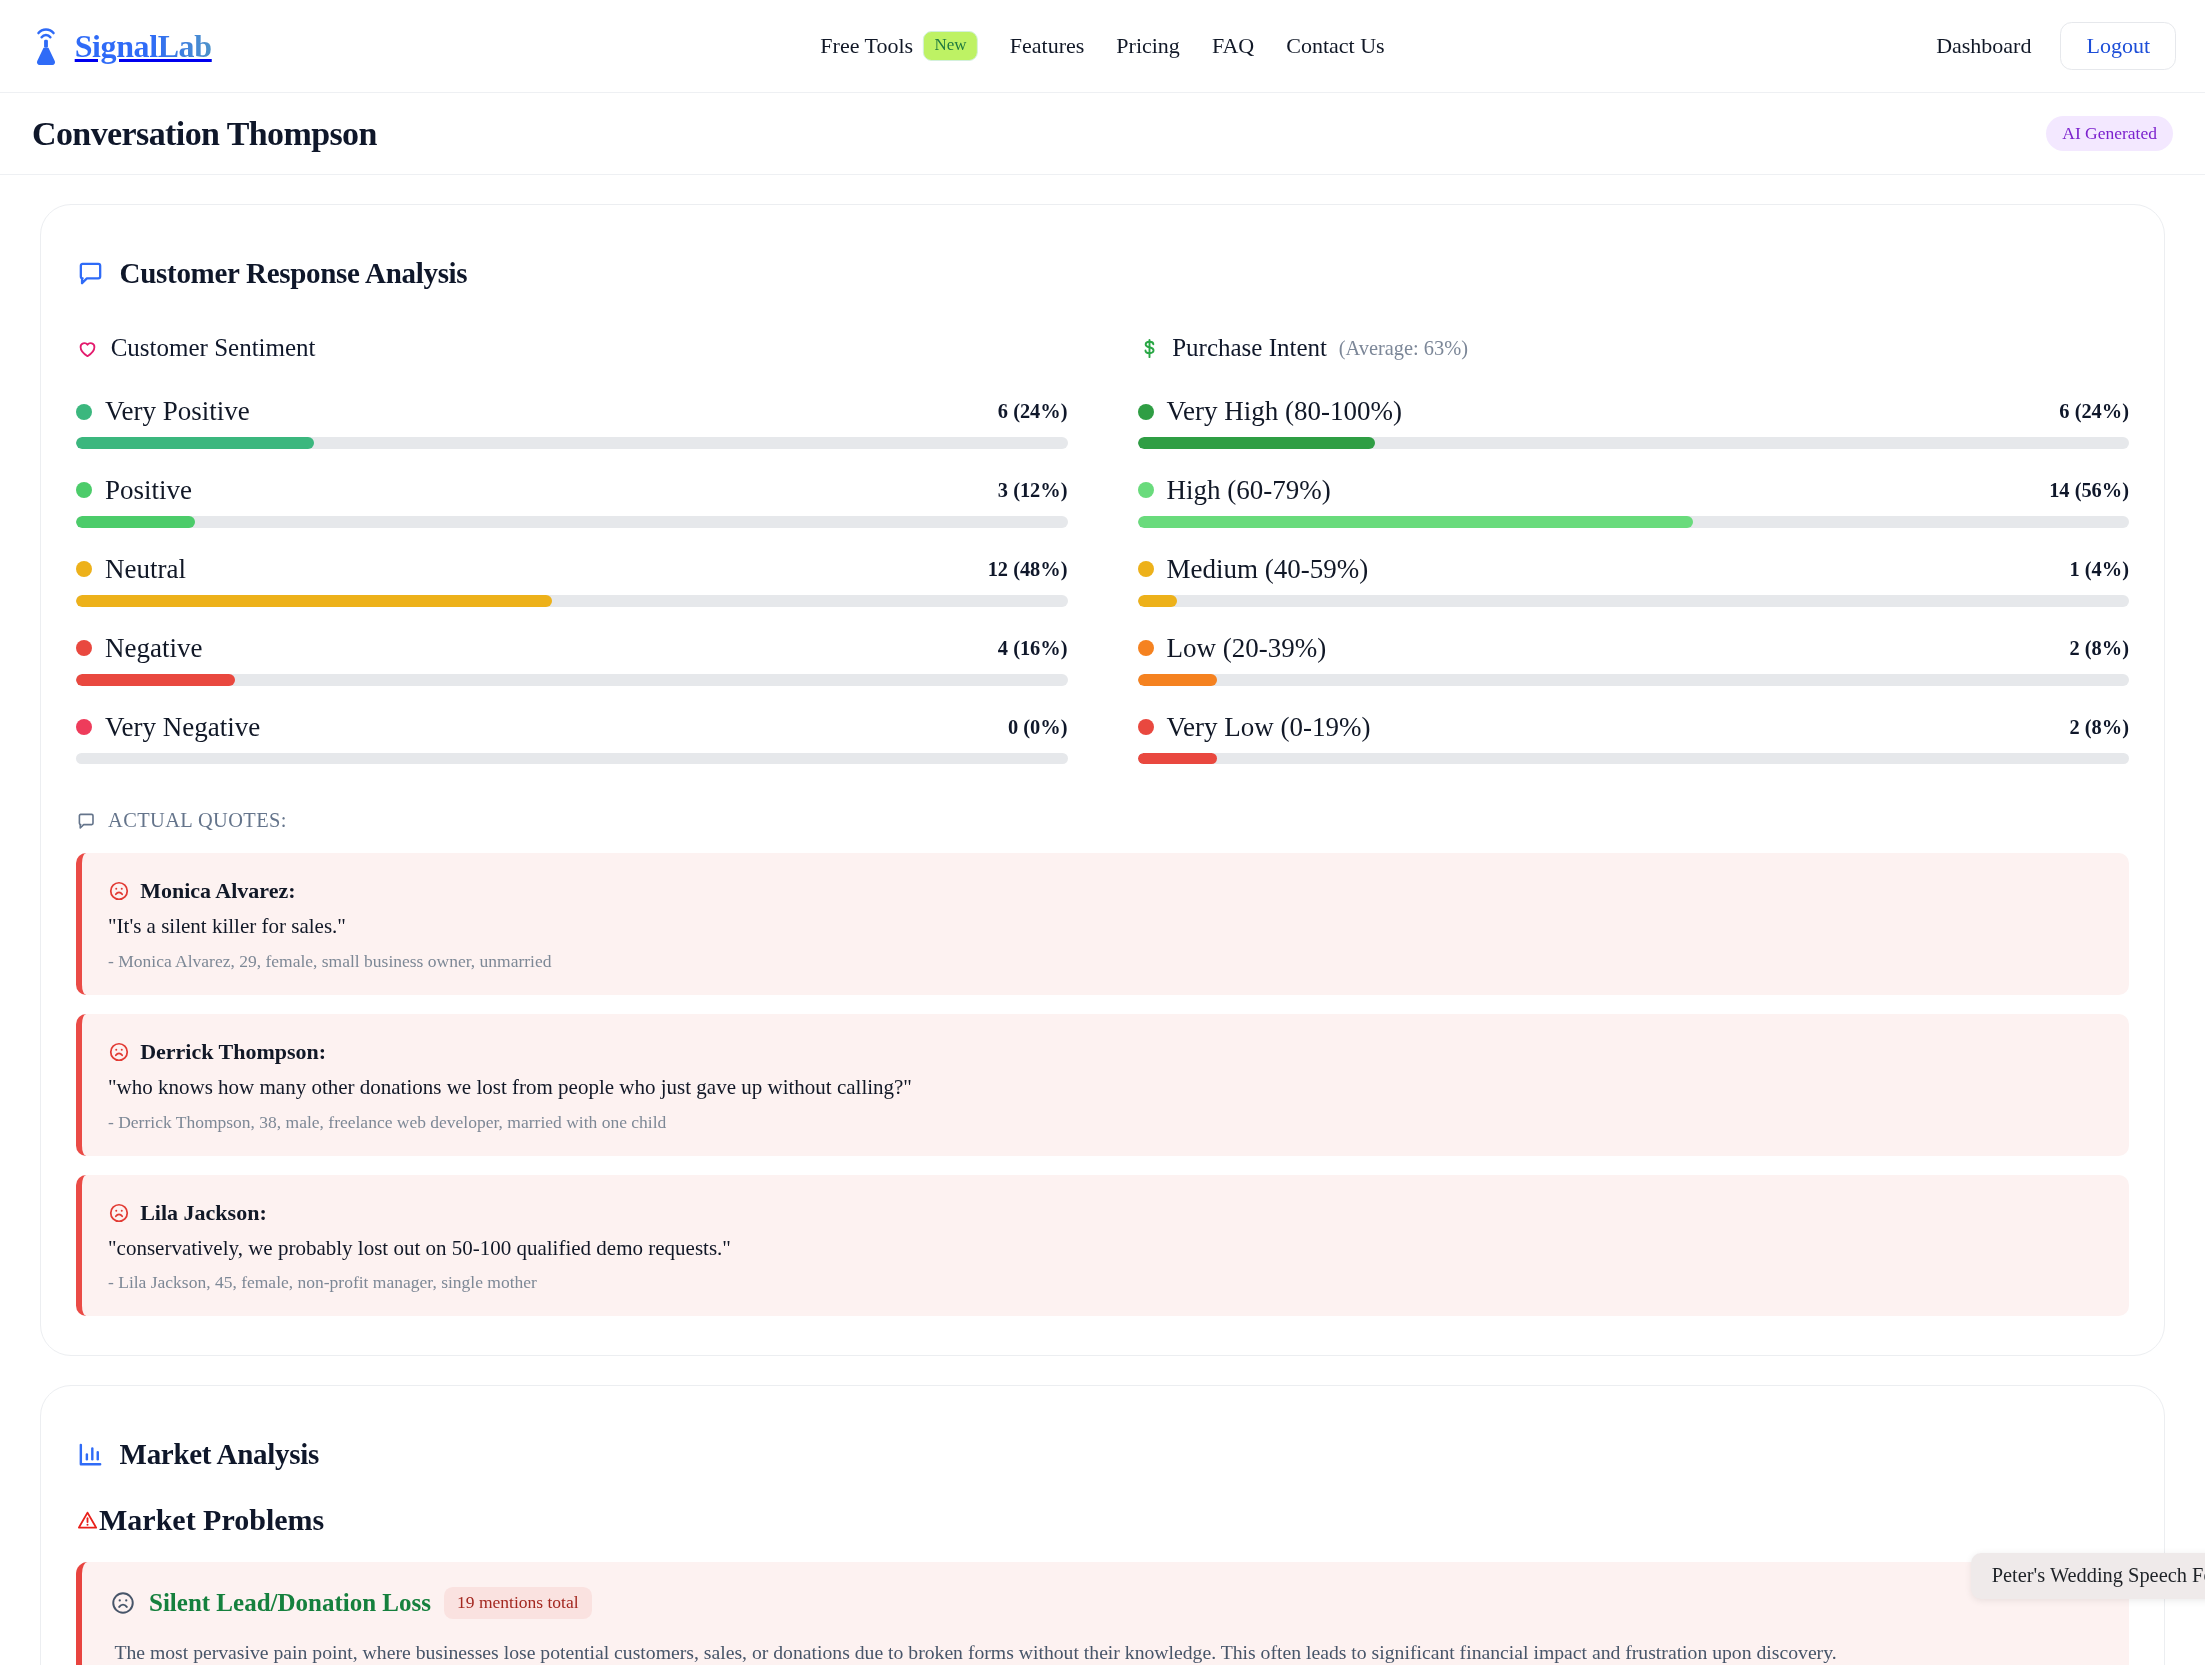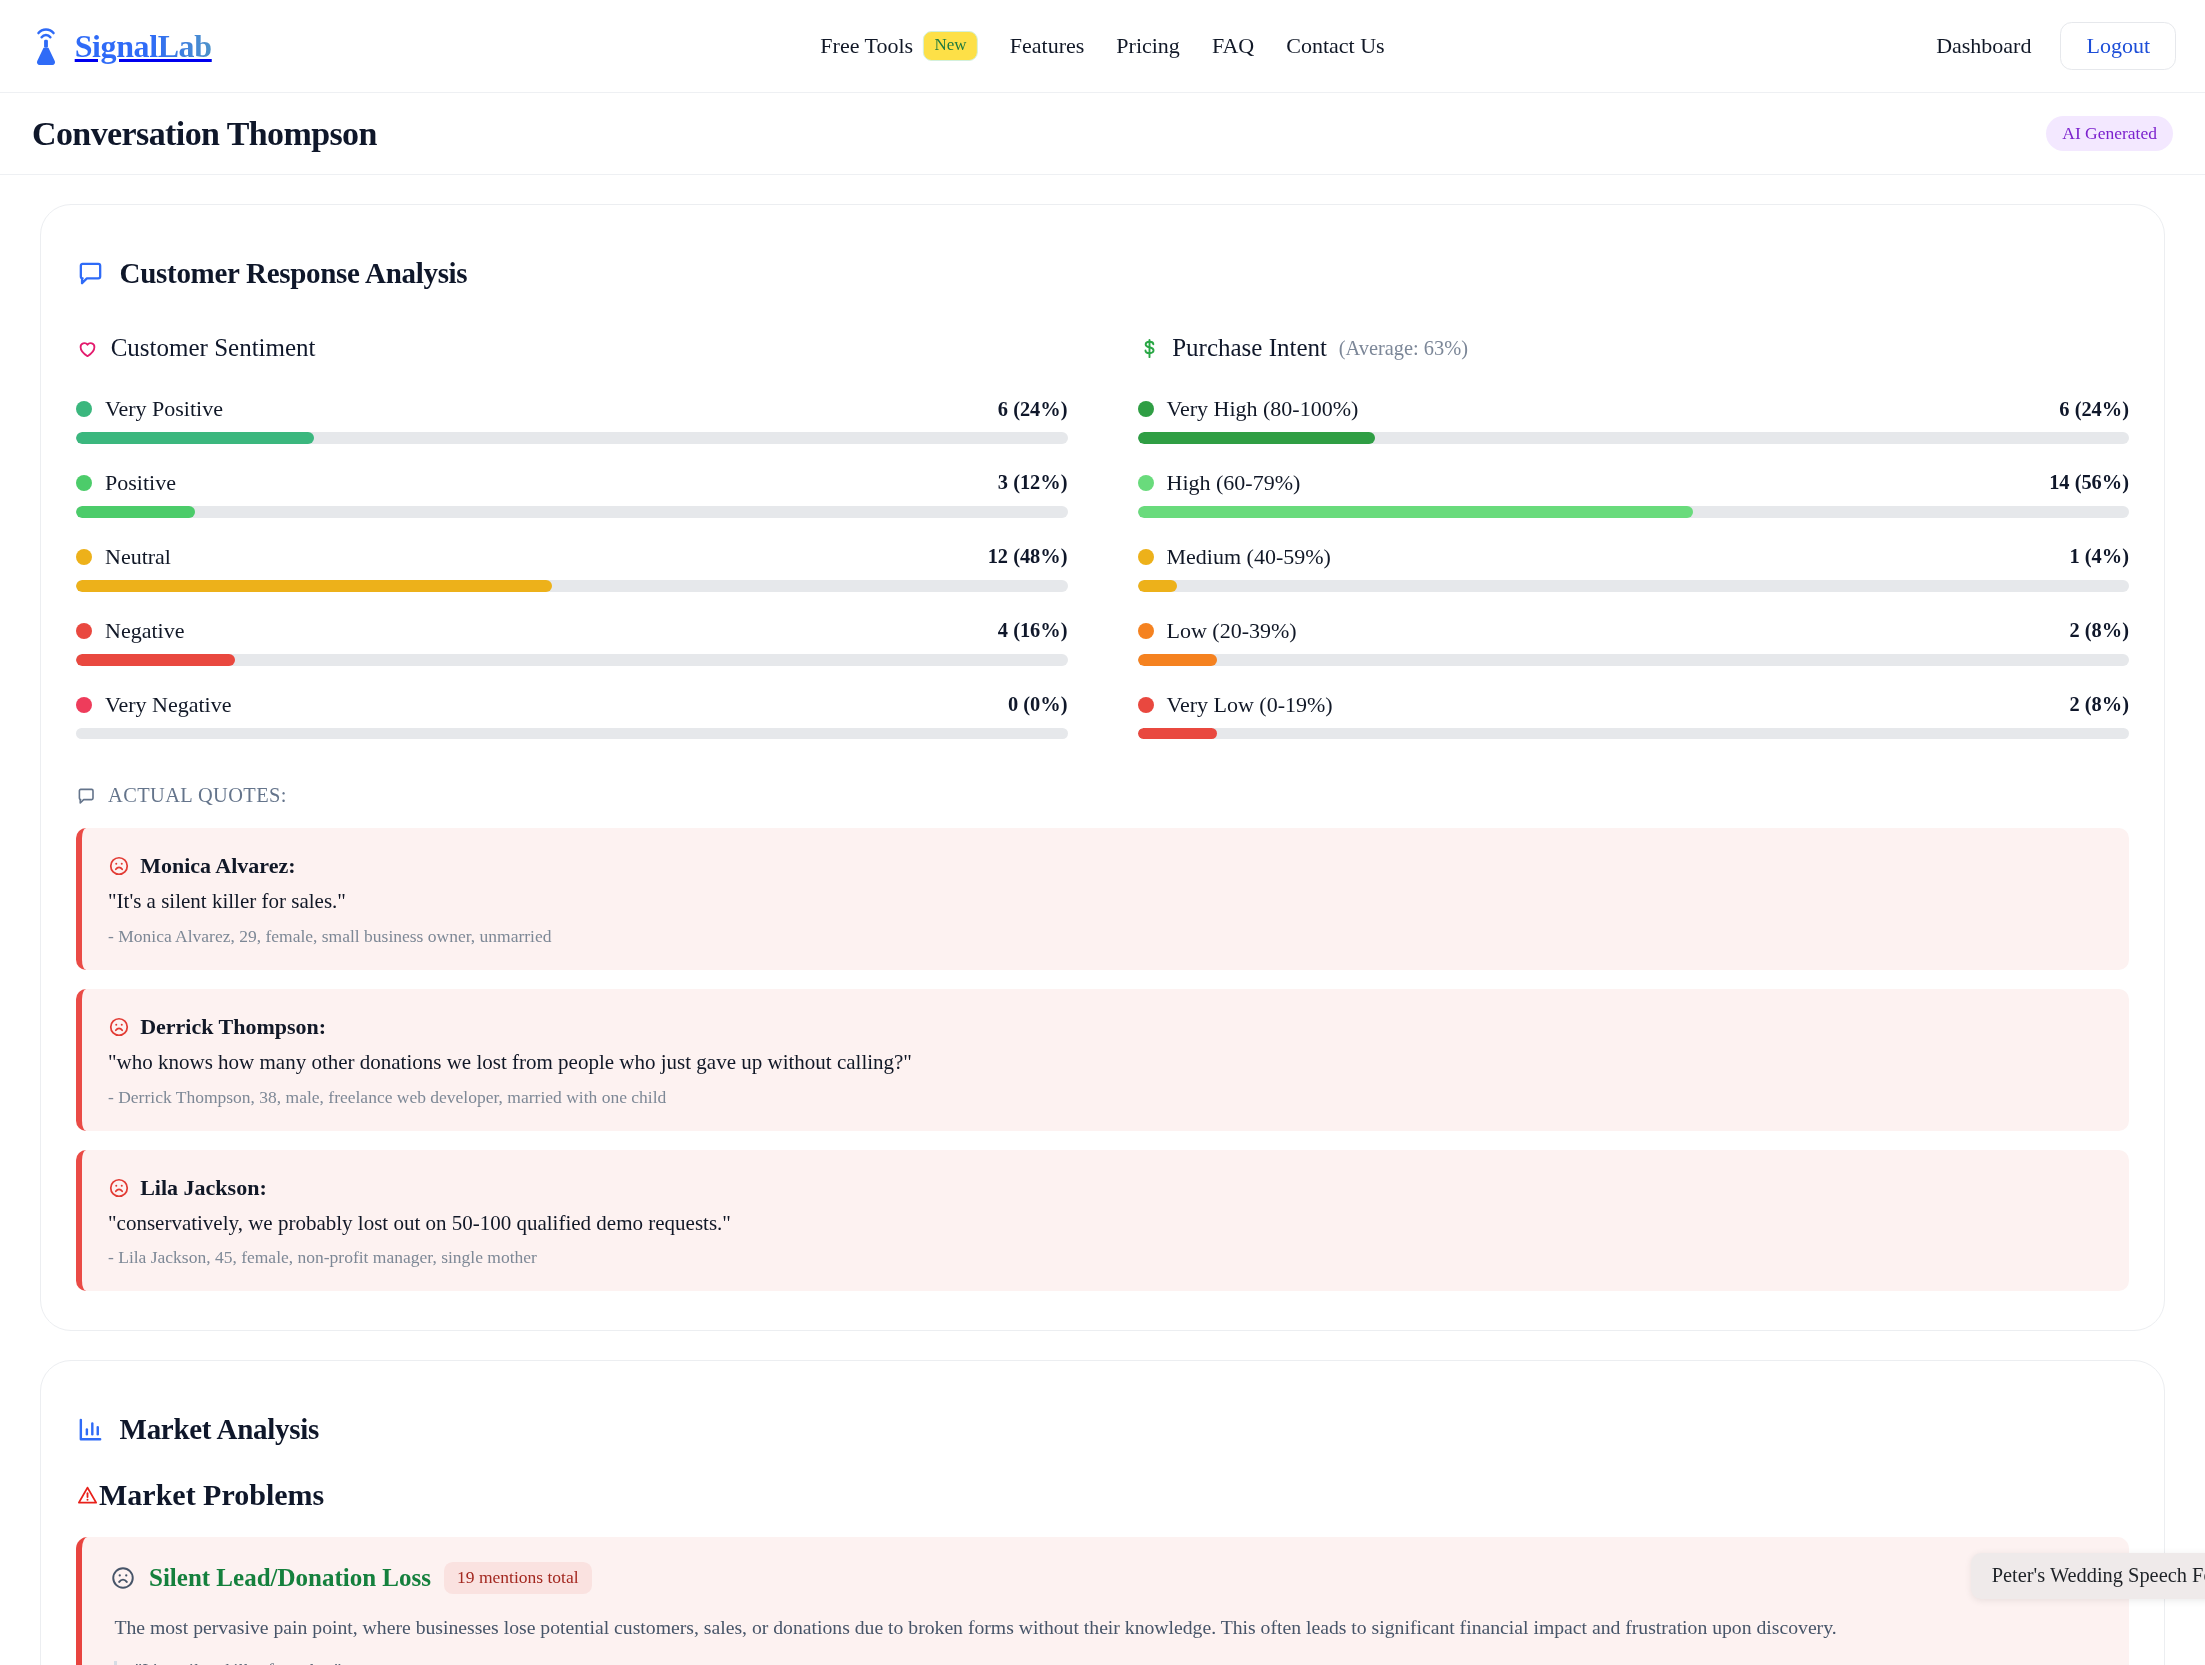--- a/index.html
+++ b/index.html
@@ -33,21 +33,21 @@
   .nav-center {
     position: absolute; left: 50%; transform: translateX(-50%);
     display: flex; align-items: center; gap: 32px;
   }
   .nav-link {
     font-size: 22px; color: #111827; text-decoration: none; white-space: nowrap;
   }
   .nav-free-tools { display: flex; align-items: center; gap: 10.2px; }
   .badge-new {
     font-size: 17px; color: #1f7a40;
-    background: #fde047; border: 1.5px solid #d3f0dc;
+    background: #bef264; border: 1.5px solid #d3f0dc;
     border-radius: 8.8px; padding: 2.9px 10.2px 4.4px;
   }
   .nav-right {
     margin-left: auto; display: flex; align-items: center; gap: 29px;
   }
   .btn-logout {
     font-size: 22px; color: #1d4ed8; background: #fff;
     border: 1.5px solid #e6e8ec; border-radius: 11.7px;
     padding: 10.2px 25px; cursor: pointer;
     font-family: inherit;
@@ -86,21 +86,21 @@
     font-size: 25px; font-weight: 400; margin-bottom: 34px;
   }
   .metric-avg { font-size: 20.4px; color: #7c8798; }
 
   .bar-row { margin-bottom: 26px; }
   .bar-row:last-child { margin-bottom: 0; }
   .bar-label-line {
     display: flex; align-items: center; margin-bottom: 10.2px;
   }
   .dot { width: 16px; height: 16px; border-radius: 50%; margin-right: 13px; flex: none; }
-  .bar-label { font-size: 22px; color: #111827; }
+  .bar-label { font-size: 27px; color: #111827; }
   .bar-value { margin-left: auto; font-size: 20.4px; font-weight: 700; color: #0f172a; }
   .bar-track {
     height: 11.7px; background: #e6e8eb; border-radius: 729px; overflow: hidden;
   }
   .bar-fill { height: 100%; border-radius: 729px; }
 
   
   .quotes-head {
     display: flex; align-items: center; gap: 11.7px;
     font-size: 20.4px; color: #64748b; letter-spacing: 0.4px;

